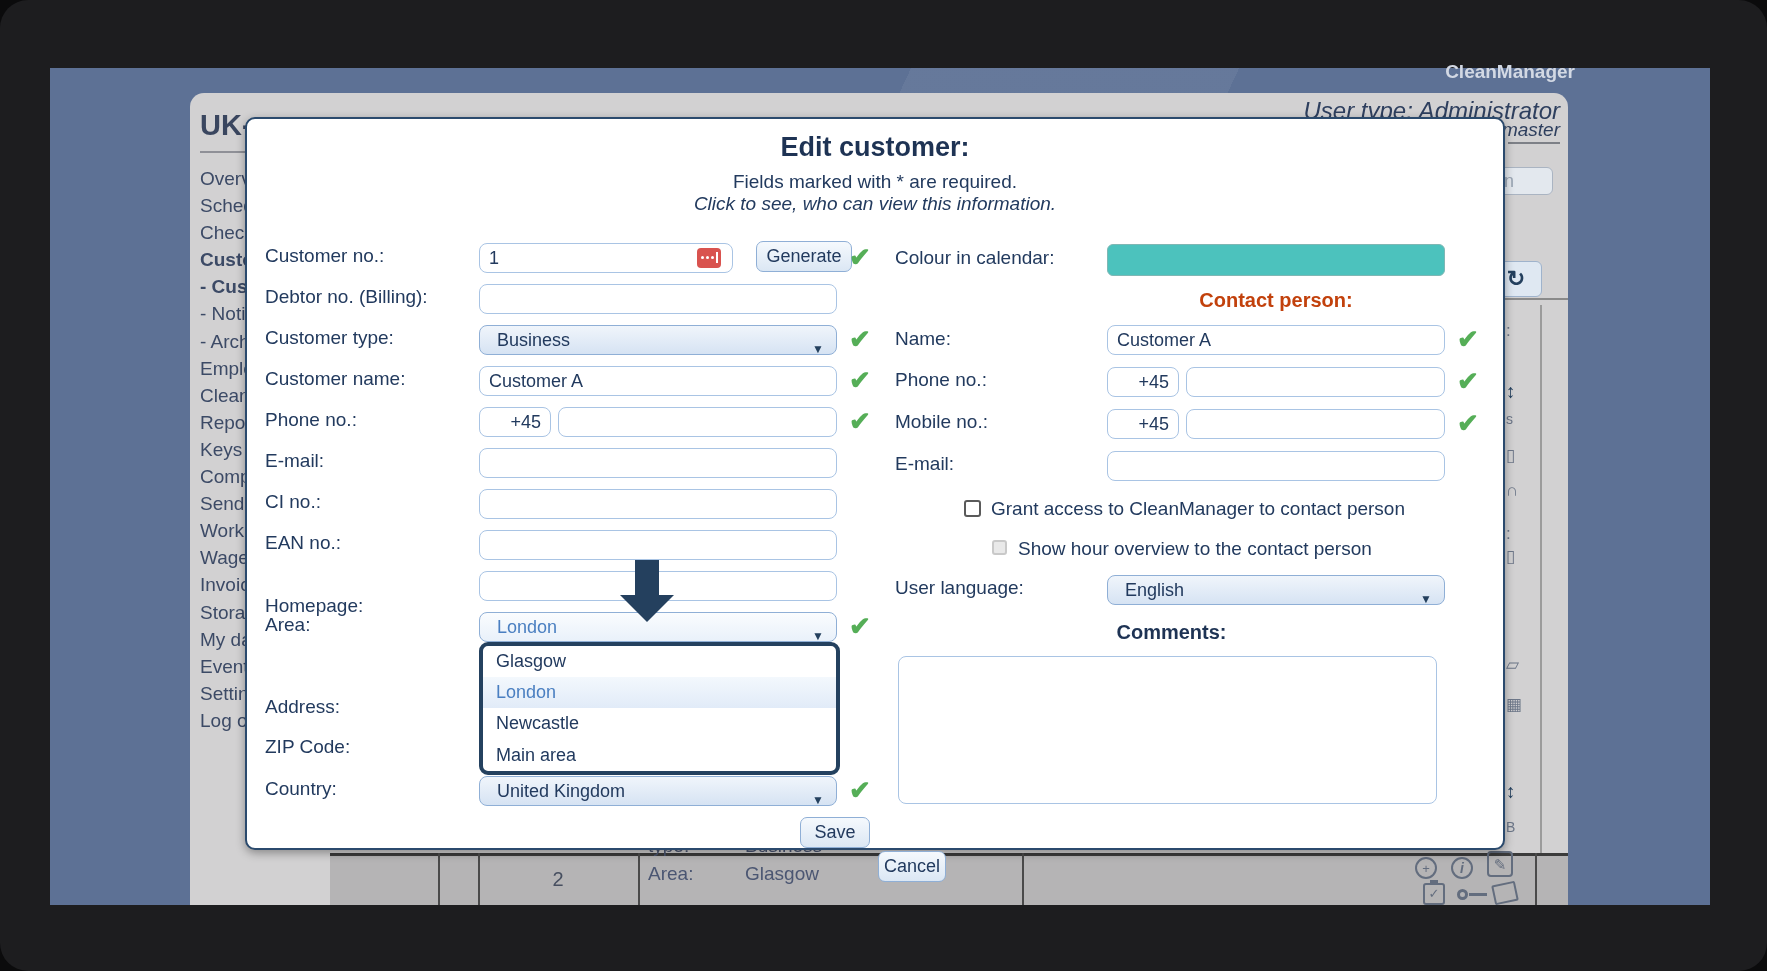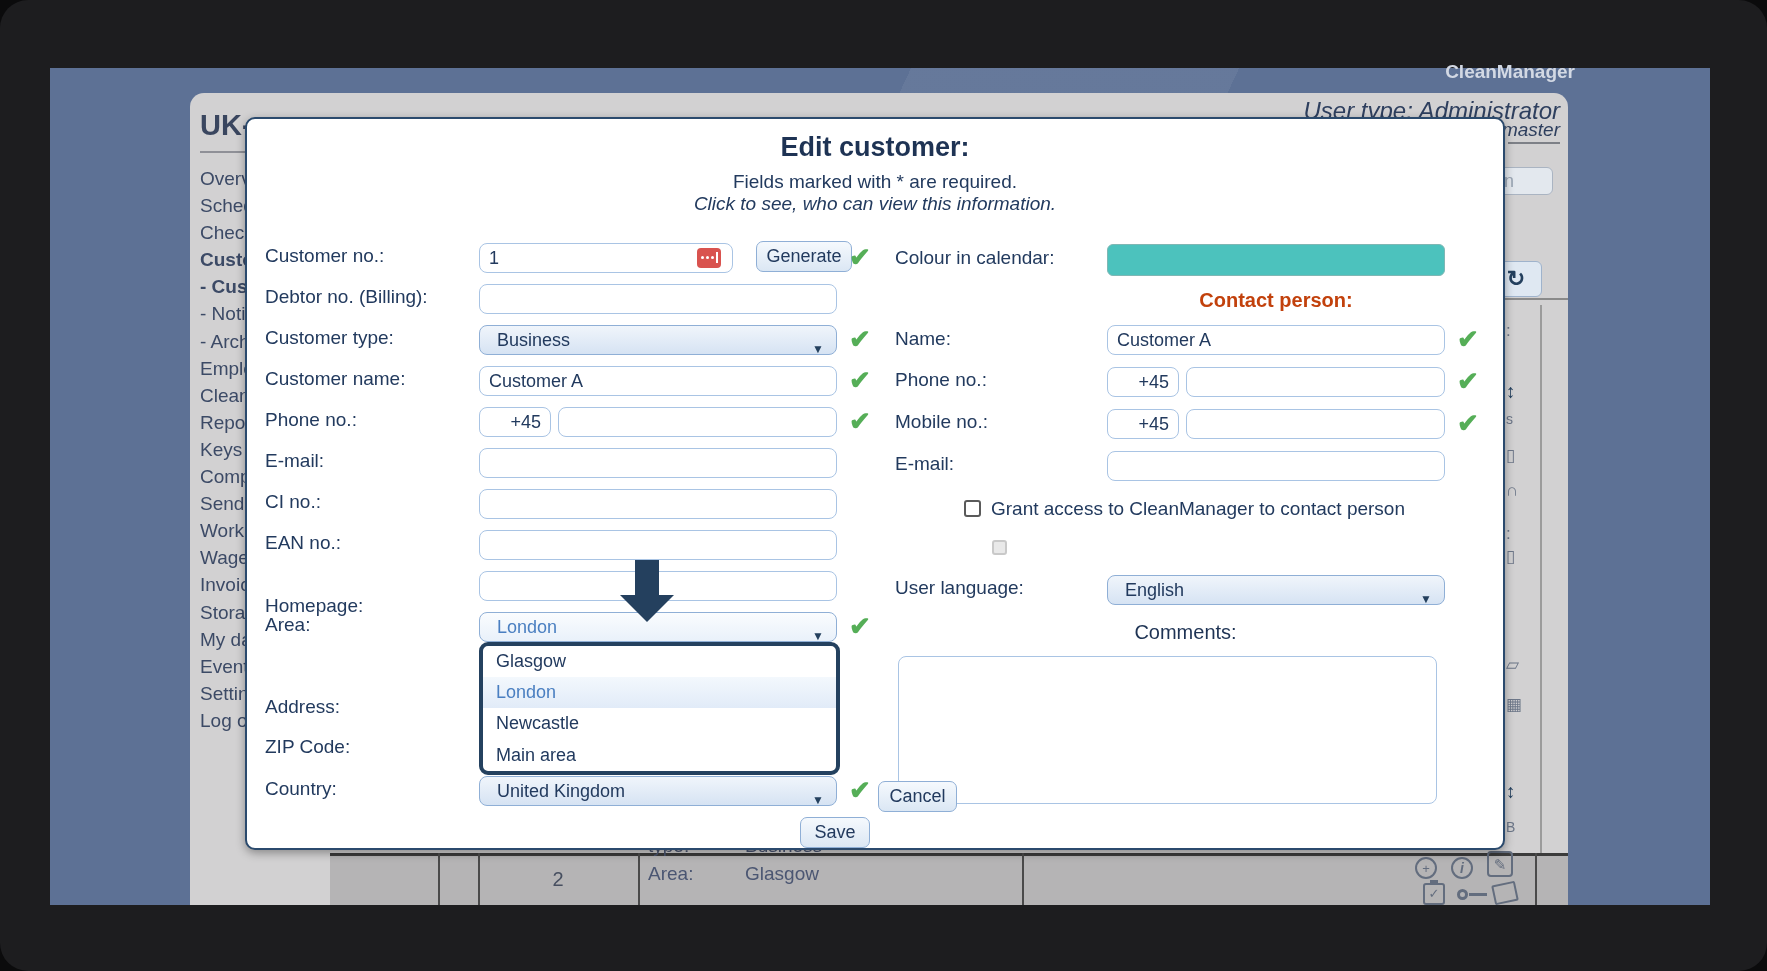--- a/index.html
+++ b/index.html
@@ -101,24 +101,24 @@
   .colourbar { position:absolute; left:860px; top:125px; width:338px; height:32px; border-radius:6px; border:1px solid #7fb7b4; cursor:pointer; }
   .contact-h { position:absolute; left:860px; top:170px; width:338px; text-align:center; font-size:20px; font-weight:bold; color:#c2410c; }
   .p45r { left:860px; width:72px; text-align:right; }
   .pmain-r { left:939px; width:259px; }
   .chk-r { left:1210px; }
   .rckt2{top:205px;} .rckt3{top:247px;} .rckt4{top:289px;}
   .cbox { position:absolute; width:17px; height:17px; background:#fff; border:2px solid #5a5a5a; border-radius:3px; cursor:pointer; }
   .cbox.dis { width:15px; height:15px; background:#e9e9e9; border:2px solid #c9c9c9; }
   .cb1{left:717px; top:381px;} .cb2{left:745px; top:421px;}
   .cb1-lbl{left:744px; top:379px; cursor:pointer;} .cb2-lbl{left:771px; top:419px;}
-  .comments-h { position:absolute; left:669px; top:502px; width:539px; text-align:center; font-size:20px; font-weight:normal; color:#1e3354; }
+  .comments-h { position:absolute; left:655px; top:502px; width:539px; text-align:center; font-size:20px; font-weight:bold; color:#1e3354; }
   .comments-ta { position:absolute; left:651px; top:537px; width:539px; height:148px; border:1px solid #a9c4e4; border-radius:8px; resize:none; outline:none; font-size:18px; color:#223a5e; padding:8px; }
   .save-btn { left:553px; top:698px; width:70px; }
-  .cancel-btn { left:631px; top:662px; width:79px; }
+  .cancel-btn { left:631px; top:732px; width:68px; }
 </style>
 </head>
 <body>
 
 <div class="frame">
   <div class="blue"></div>
   <div class="brand">CleanManager</div>
 
   <div class="page">
     <div class="usertype">User type: Administrator</div>
@@ -258,20 +258,21 @@
     <input class="inp pmain-r rct3" style="">
     <div class="lbl r-lbl rt4">Mobile no.:</div>
     <input class="inp p45r rct4" value="+45" style="">
     <input class="inp pmain-r rct4" style="">
     <div class="lbl r-lbl rt5">E-mail:</div>
     <input class="inp rc rct5" style="">
 
     <div class="cbox cb1"></div>
     <div class="lbl cb1-lbl">Grant access to CleanManager to contact person</div>
     <div class="cbox dis cb2"></div>
+    <div class="lbl cb2-lbl">Show hour overview to the contact person</div>
 
     <div class="lbl r-lbl rt6">User language:</div>
     <div class="sel rc rct6"><span>English</span><span class="arr">▼</span></div>
 
     <div class="comments-h">Comments:</div>
     <textarea class="comments-ta" style=""></textarea>
 
     <div class="chk chk-r rckt2">✔</div>
     <div class="chk chk-r rckt3">✔</div>
     <div class="chk chk-r rckt4">✔</div>

